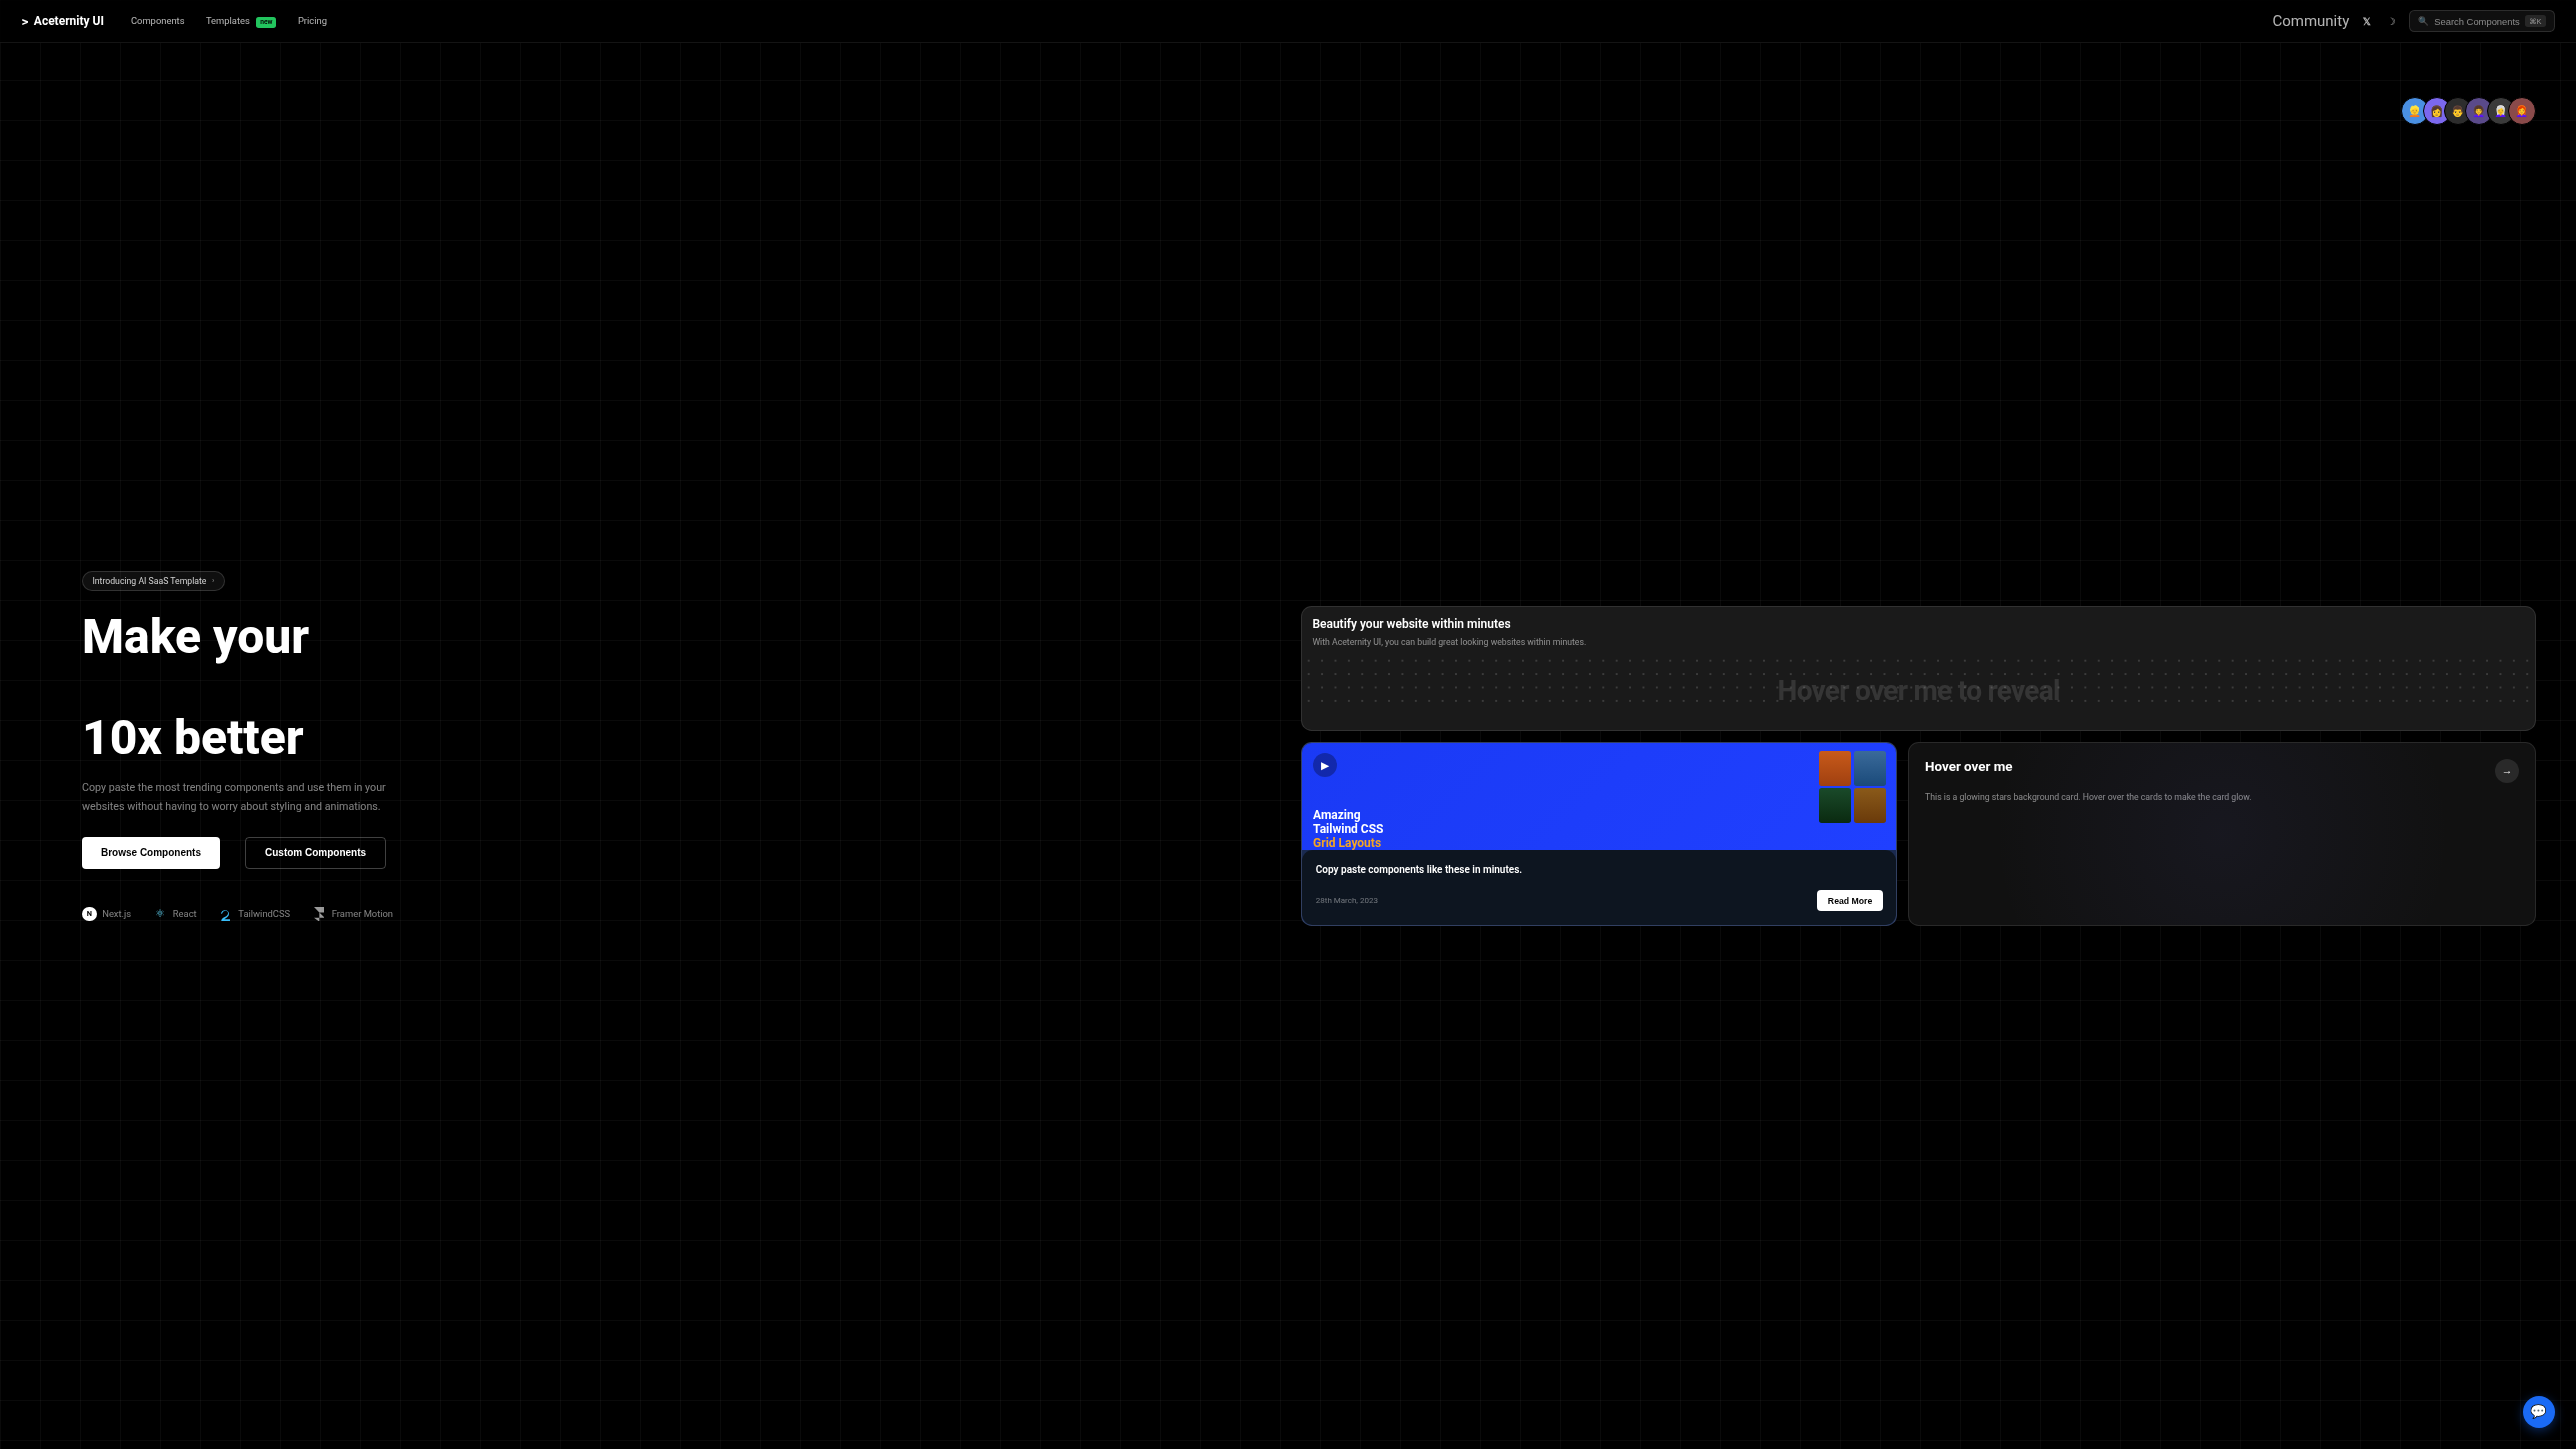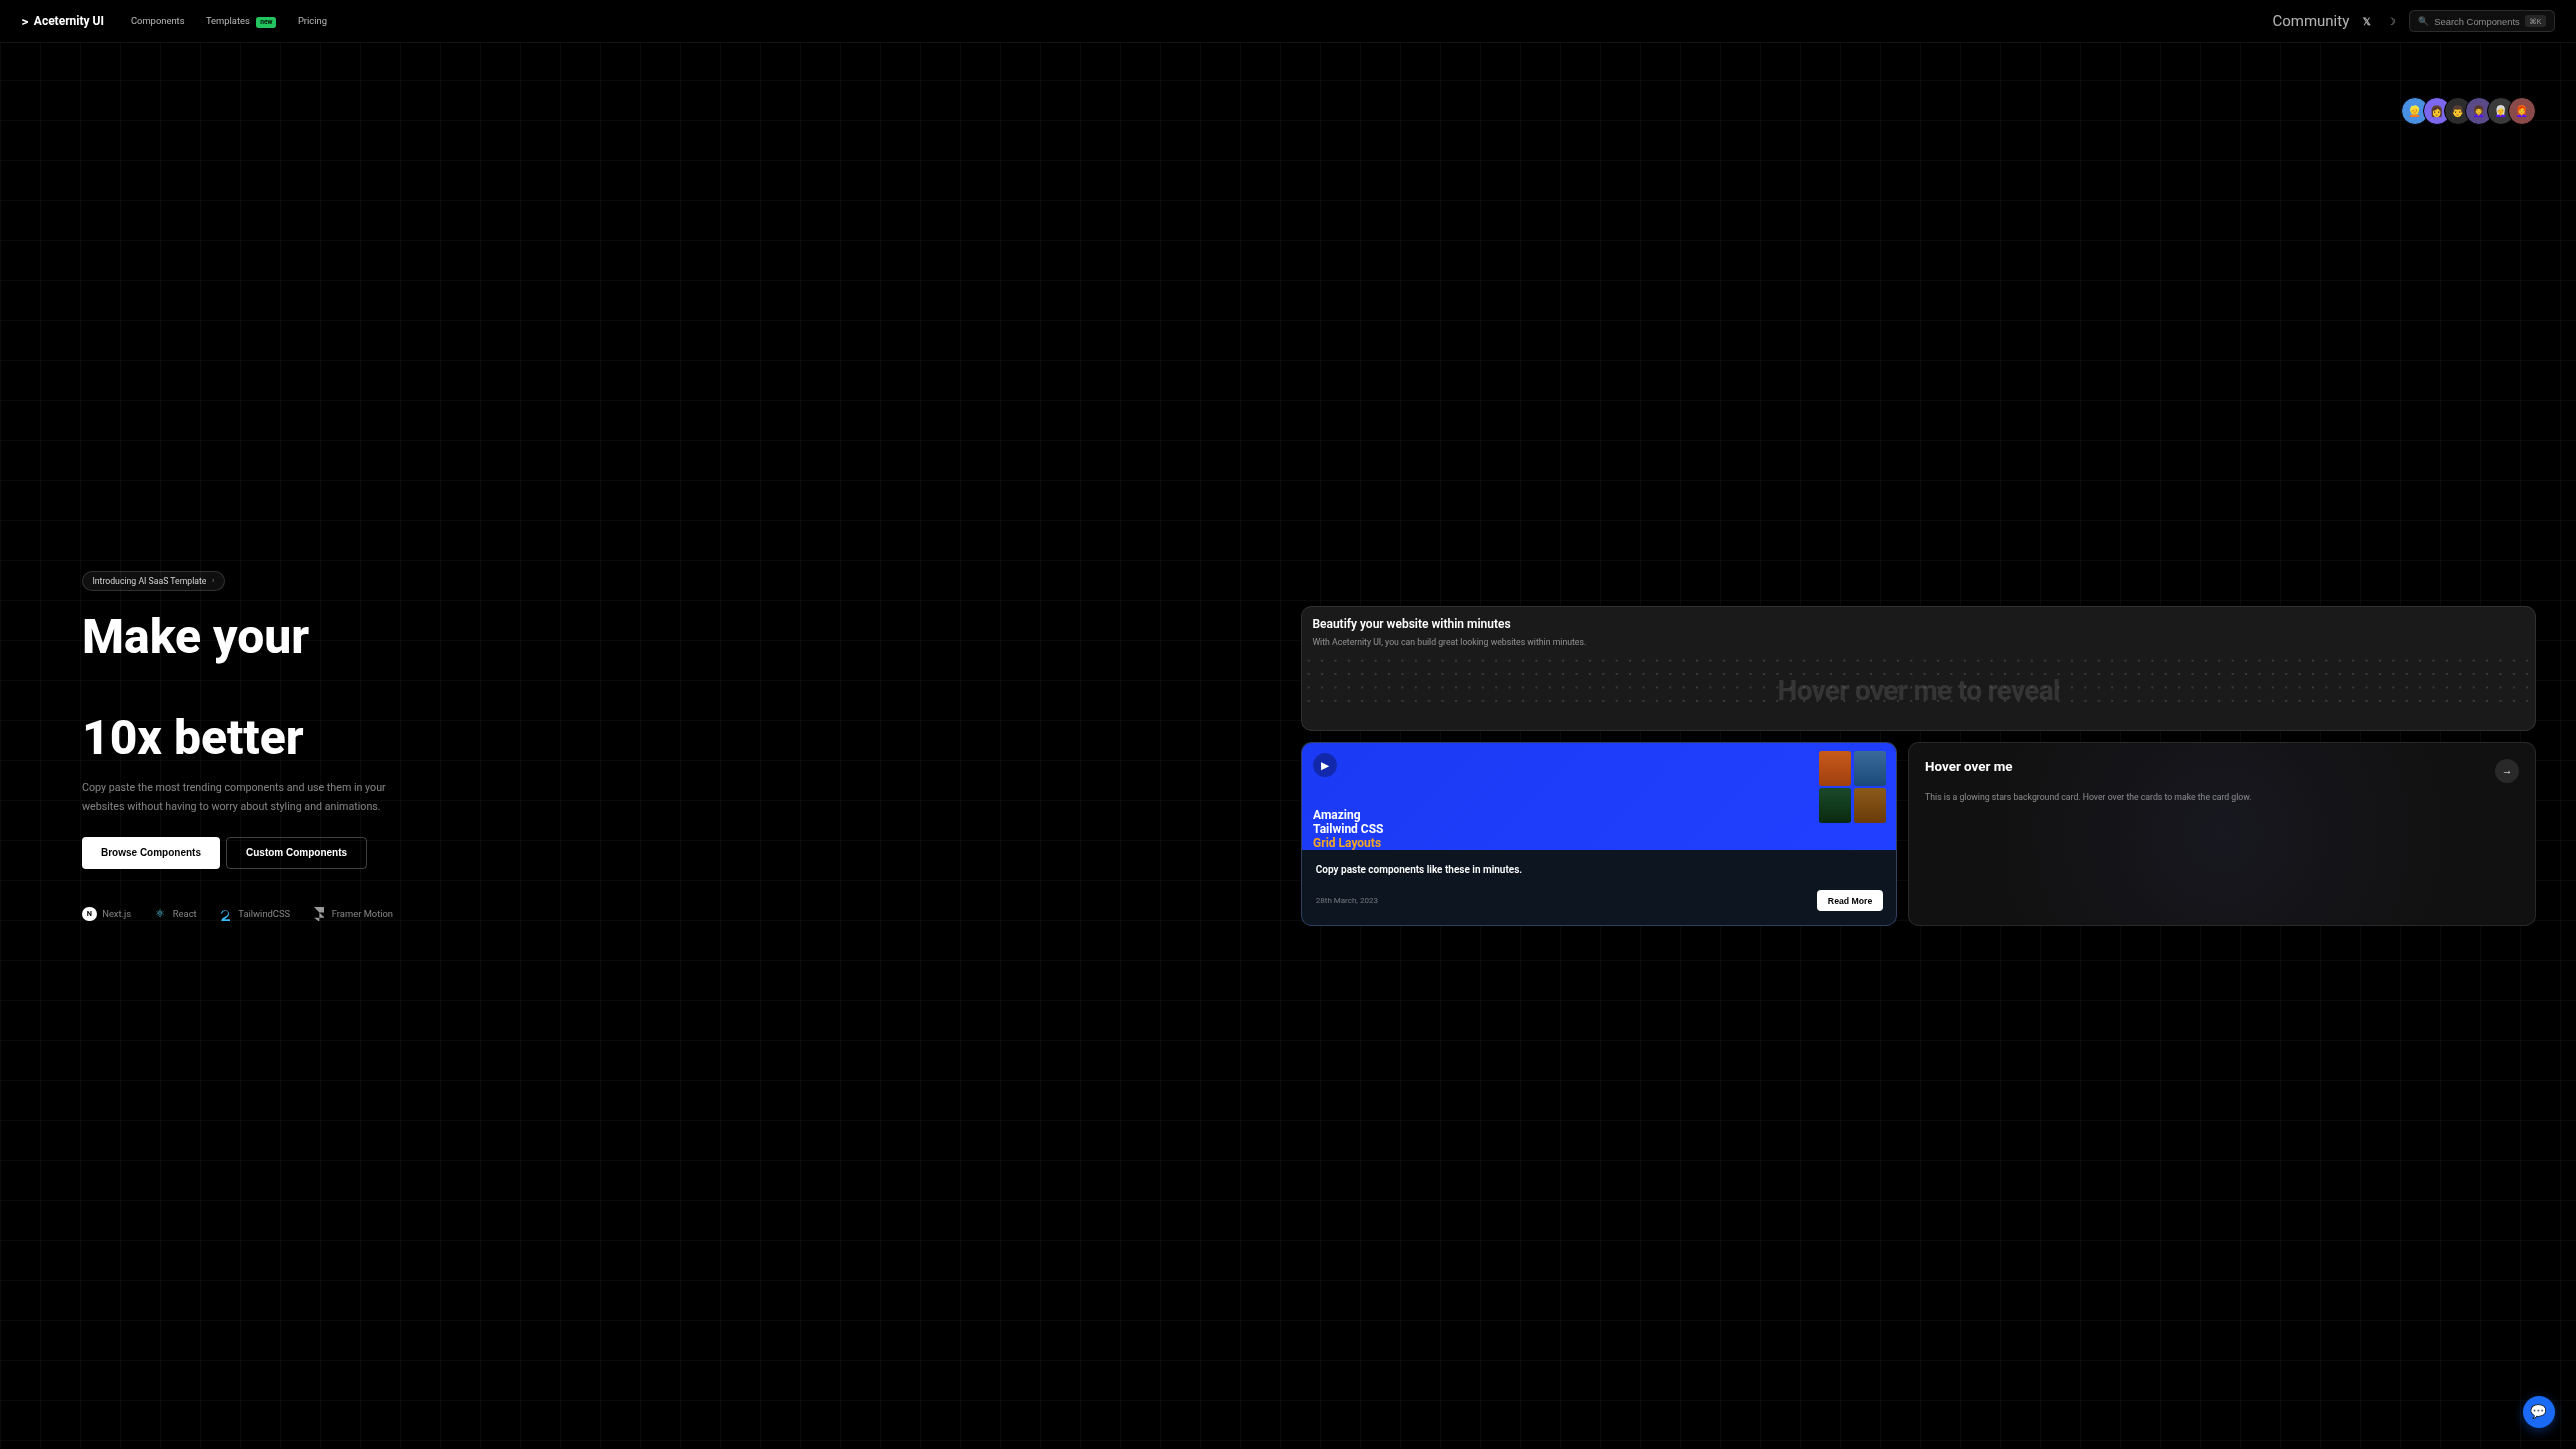--- a/index.html
+++ b/index.html
@@ -179,21 +179,21 @@
     .hero-subtitle {
       font-size: 10.7px;
       color: rgba(255,255,255,0.5);
       line-height: 1.7;
       max-width: 322px;
       margin-bottom: 21px;
     }
 
     .cta-buttons {
       display: flex;
-      gap: 6px;
+      gap: 25px;
       margin-bottom: 38px;
     }
 
     .btn-browse {
       padding: 9.4px 19px;
       background: #fff;
       color: #000;
       border: none;
       border-radius: 4px;
       font-size: 10px;
@@ -403,20 +403,21 @@
     }
     .blog-title-text .line3 {
       font-size: 12px;
       font-weight: 700;
       color: #f5a623;
     }
 
     .card-blog-content {
       padding: 13.4px;
       background: #0d1520;
+      border-radius: 11px;
     }
 
     .card-blog-desc {
       font-size: 10px;
       font-weight: 600;
       color: #fff;
       margin-bottom: 13.4px;
       line-height: 1.4;
     }
 

